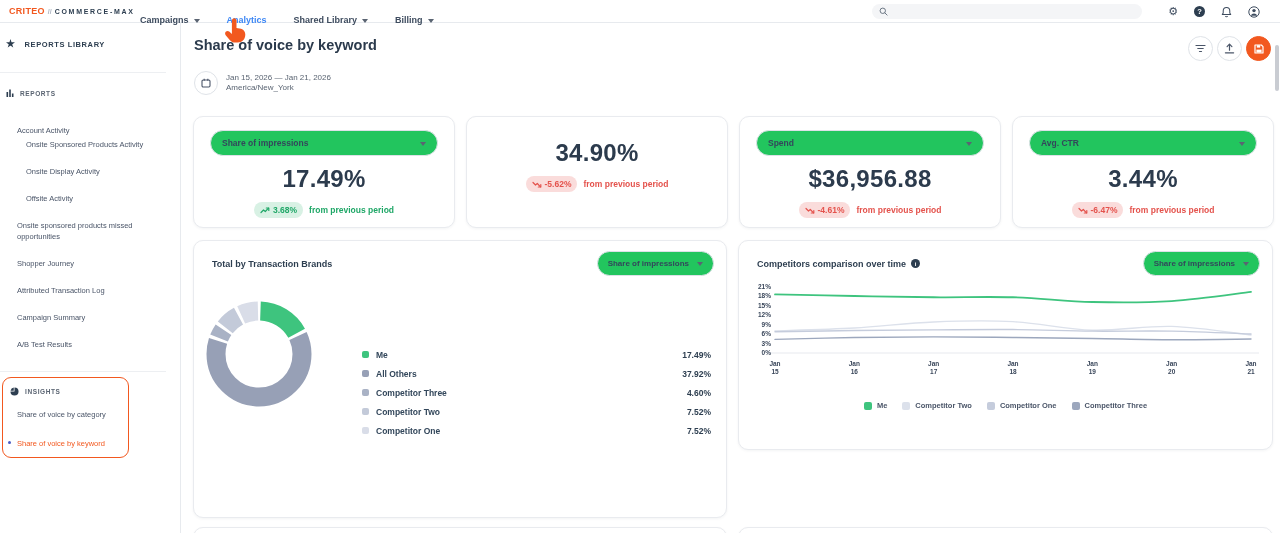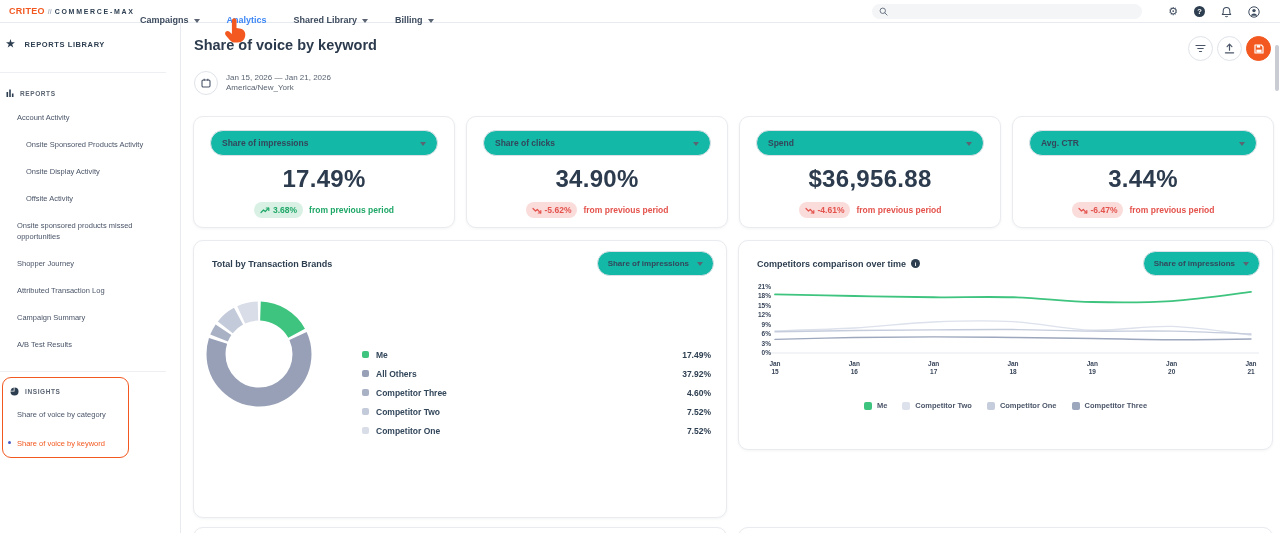--- a/index.html
+++ b/index.html
@@ -50,21 +50,21 @@
   .act-btn { width:25px; height:25px; border-radius:50%; border:1px solid #dfe3e8; background:#fff;
              display:flex; align-items:center; justify-content:center; cursor:pointer; }
   .act-btn.primary { background:#f2581f; border-color:#f2581f; }
   .date-row { position:absolute; left:13px; top:48px; display:flex; align-items:center; gap:8px; }
   .date-circle { width:24px; height:24px; border-radius:50%; border:1px solid #dfe3e8; background:#fff;
                  display:flex; align-items:center; justify-content:center; cursor:pointer; }
   .date-text { font-size:8px; color:#5a6472; line-height:10.5px; }
   .card { background:#fff; border:1px solid #e9ebef; border-radius:10px; box-shadow:0 1px 3px rgba(20,30,50,.05); }
   .kpi-row { position:absolute; left:12px; top:93px; width:1081px; display:flex; gap:11px; }
   .kpi { flex:1; height:112px; padding:13px 16px 0; }
-  .pill { height:26px; border:1px solid #dde1e7; border-radius:13px; background:#14b8a6; display:flex;
+  .pill { height:26px; border:1px solid #dde1e7; border-radius:13px; background:#22c55e; display:flex;
           align-items:center; justify-content:space-between; padding:0 11px; cursor:pointer; gap:8px; }
   .pill-label { font-size:8.5px; font-weight:600; color:#33475b; white-space:nowrap; }
   .kpi-value { text-align:center; font-size:24px; font-weight:600; color:#2c3b4d; margin-top:9px; letter-spacing:.3px; }
   .kpi-delta { display:flex; justify-content:center; align-items:center; gap:6px; margin-top:9px;
                font-size:8.5px; font-weight:700; }
   .badge { display:flex; align-items:center; gap:3px; border-radius:8px; padding:3px 6px; }
   .kpi-delta.up { color:#1fa767; } .kpi-delta.up .badge { background:#d8f1e4; }
   .kpi-delta.down { color:#e4524c; } .kpi-delta.down .badge { background:#fadcdb; }
   .delta-note { font-weight:600; }
   .charts-row { position:absolute; left:12px; top:217px; display:flex; gap:11px; align-items:flex-start; }
@@ -159,21 +159,21 @@
 
   <div class="sb-sec" style="left:6px; top:66px">
     <svg width="8" height="8" viewBox="0 0 8 8">
       <rect x="0.5" y="3" width="1.6" height="5" fill="#2d3e50"></rect>
       <rect x="3.2" y="0.5" width="1.6" height="7.5" fill="#2d3e50"></rect>
       <rect x="5.9" y="4.5" width="1.6" height="3.5" fill="#2d3e50"></rect>
     </svg>
     <span>REPORTS</span>
   </div>
 
-  <div class="sb-item" style="left:17px; top:89px">Account Activity</div>
+  <div class="sb-item" style="left:17px; top:102px">Account Activity</div>
   <div class="sb-item" style="left:26px; top:116px">Onsite Sponsored Products Activity</div>
   <div class="sb-item" style="left:26px; top:143px">Onsite Display Activity</div>
   <div class="sb-item" style="left:26px; top:170px">Offsite Activity</div>
   <div class="sb-item" style="left:17px; top:197px; right:38px">Onsite sponsored products missed opportunities</div>
   <div class="sb-item" style="left:17px; top:235px">Shopper Journey</div>
   <div class="sb-item" style="left:17px; top:262px">Attributed Transaction Log</div>
   <div class="sb-item" style="left:17px; top:289px">Campaign Summary</div>
   <div class="sb-item" style="left:17px; top:316px">A/B Test Results</div>
 
   <div class="sb-div" style="top:348px"></div>
@@ -251,24 +251,20 @@
                 <path d="M6.3 1h2.5v2.5"></path>
             </g>
           </svg>
           <span>3.68%</span>
         </span>
         <span class="delta-note">from previous period</span>
       </div>
     </div>
 
     <div class="card kpi">
-      <div class="pill">
-        <span class="pill-label">Share of clicks</span>
-        <span class="tri"></span>
-      </div>
       <div class="kpi-value">34.90%</div>
       <div class="kpi-delta down">
         <span class="badge">
           <svg width="10" height="7" viewBox="0 0 10 7">
             <g fill="none" stroke="currentColor" stroke-width="1.2" stroke-linecap="round" stroke-linejoin="round">
               <path d="M1 1.5L3.5 4l1.8-1.5L8.5 5.8"></path>
                 <path d="M6.3 6h2.5V3.5"></path>
             </g>
           </svg>
           <span>-5.62%</span>

